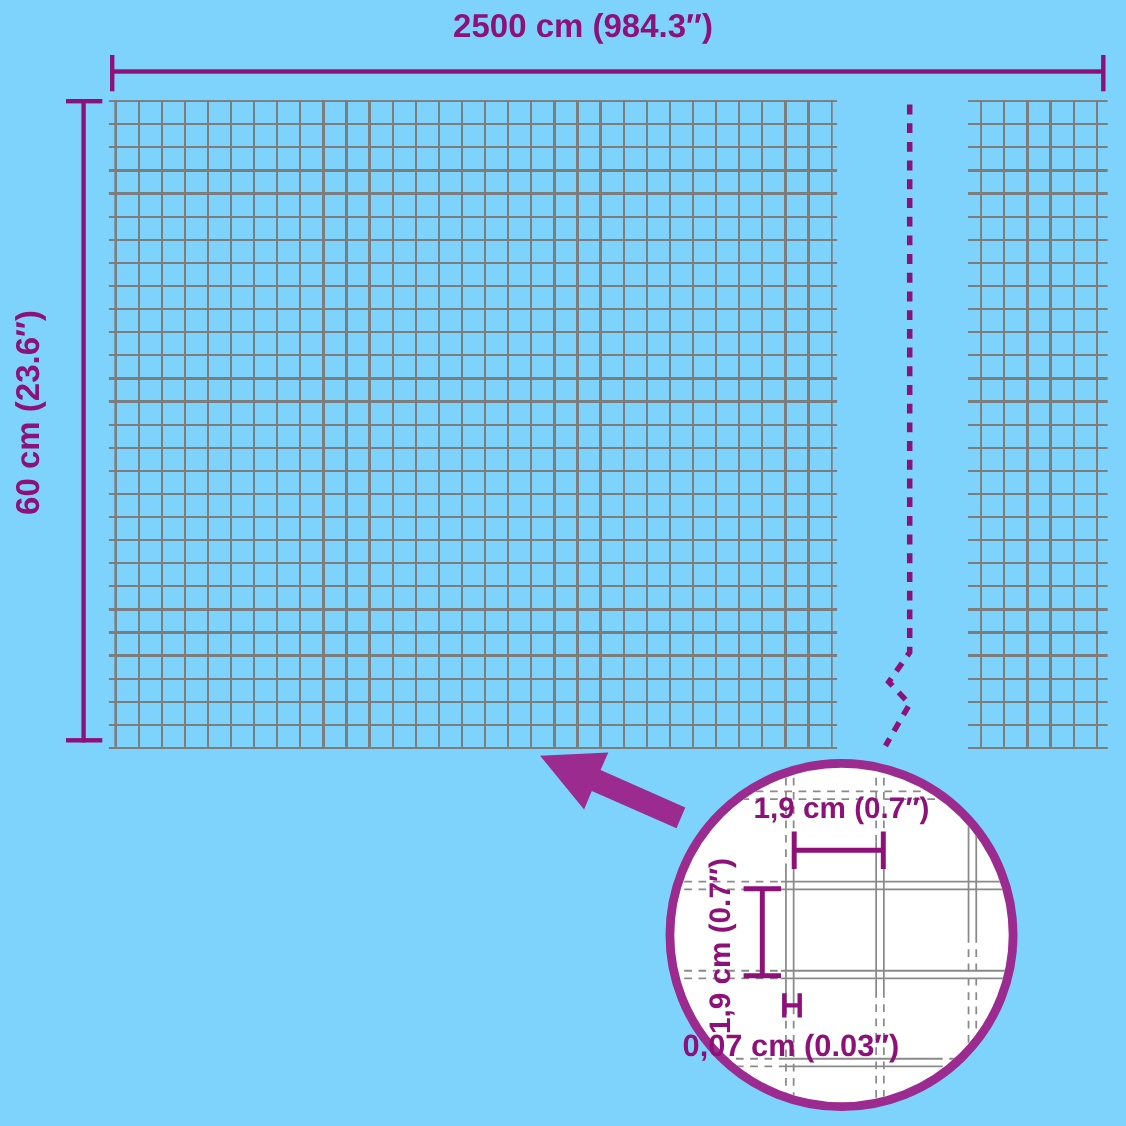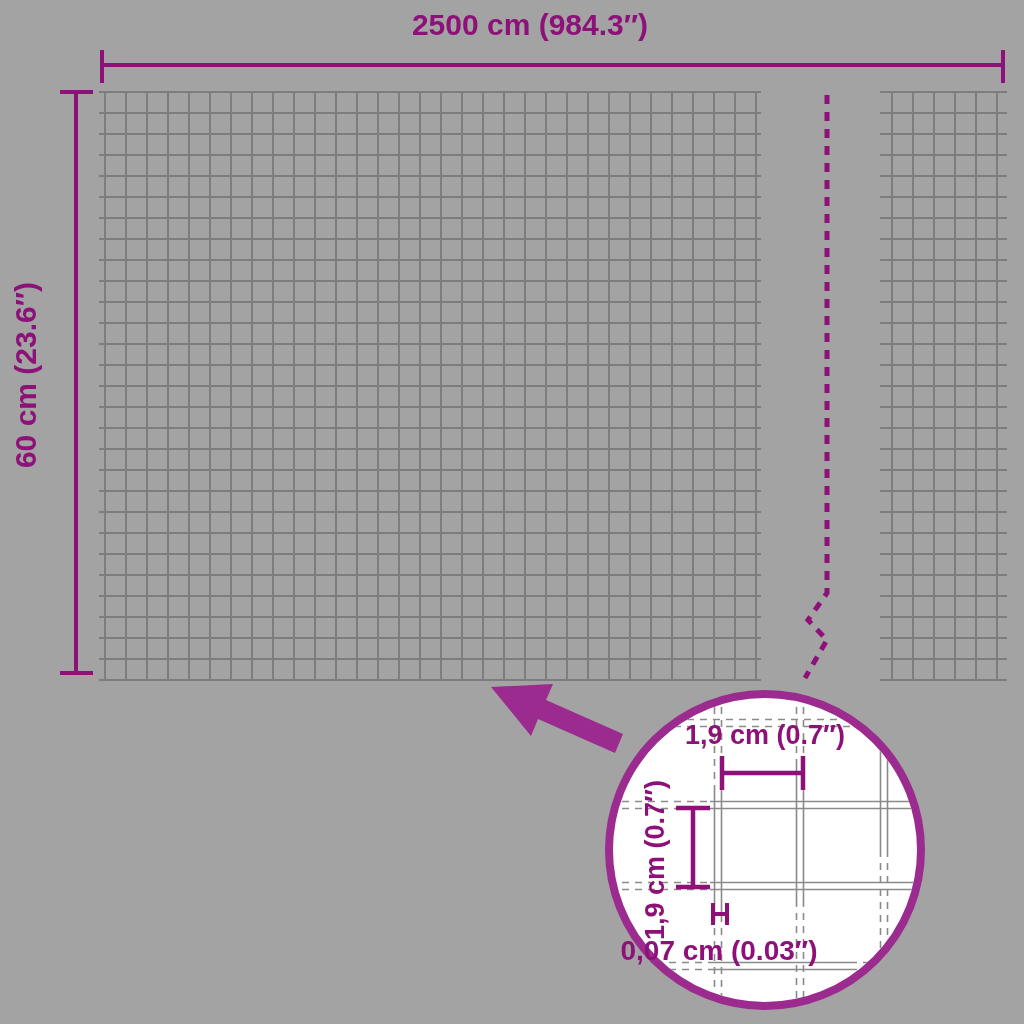--- a/index.html
+++ b/index.html
@@ -1,19 +1,19 @@
 <!DOCTYPE html>
 <html><head>
 <meta charset="utf-8">
 <style>
   html,body{margin:0;padding:0;background:#ffffff;}
   #stage{
     position:relative;
     width:1024px;height:1024px;
-    background:#a3a3a3;
+    background:#7dd3fc;
     overflow:hidden;
     font-family:"Liberation Sans", sans-serif;
     text-decoration:underline;
   }
   .dim-text{
     position:absolute;
     color:#8D1179;
     font-weight:bold;
     font-size:30px;
     text-align:center;

